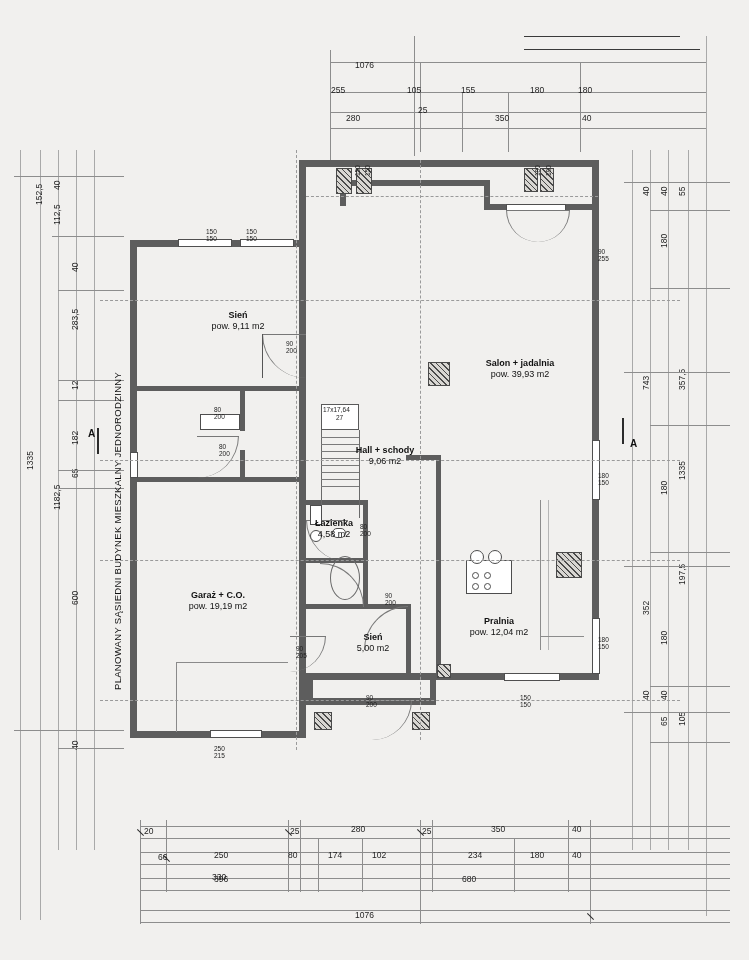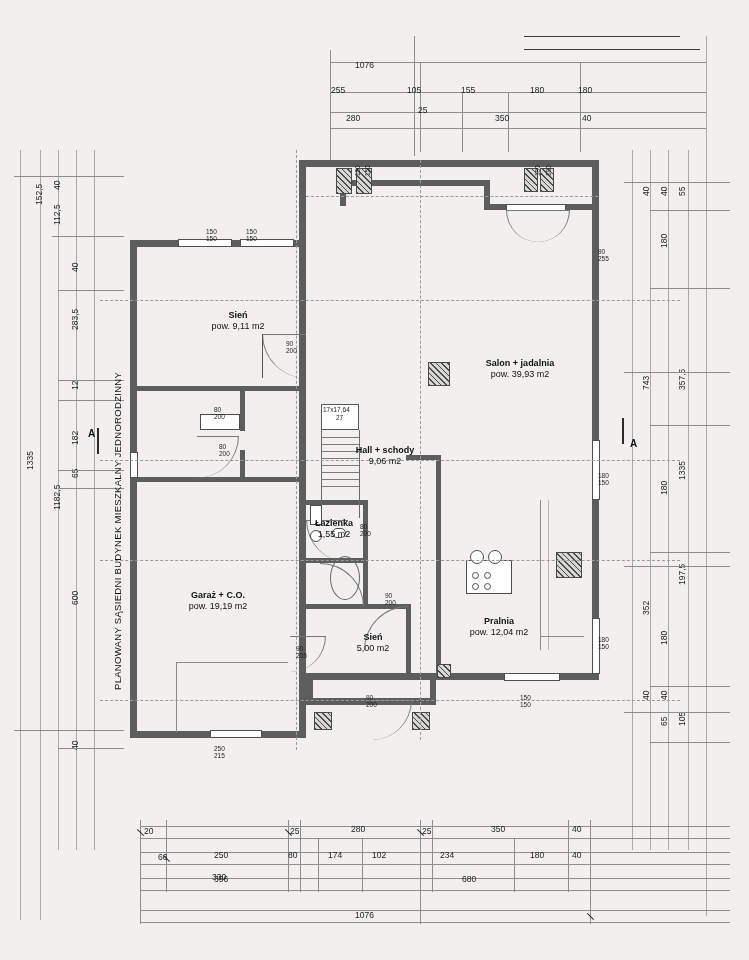--- a/index.html
+++ b/index.html
@@ -320,21 +320,21 @@
   </div>
 
 
   <div class="room" style="left:332px; top:445px; width:106px;">
     <b>Hall + schody</b><br>
     <span>9,06 m2</span>
   </div>
 
   <div class="room" style="left:292px; top:518px; width:84px;">
     <b>Łazienka</b><br>
-    <span>1,55 m2</span>
+    <span>4,58 m2</span>
   </div>
 
   <div class="room" style="left:148px; top:590px; width:140px;">
     <b>Garaż + C.O.</b><br>
     <span>pow. 19,19 m2</span>
   </div>
 
   <div class="room" style="left:338px; top:632px; width:70px;">
     <b>Sień</b><br>
     <span>5,00 m2</span>
@@ -396,21 +396,21 @@
   <div class="dim" style="left:351px; top:824px;">280</div>
   <div class="dim" style="left:422px; top:826px;">25</div>
   <div class="dim" style="left:491px; top:824px;">350</div>
   <div class="dim" style="left:572px; top:824px;">40</div>
 
   <div class="dim" style="left:158px; top:852px;">66</div>
   <div class="dim" style="left:214px; top:850px;">250</div>
   <div class="dim" style="left:288px; top:850px;">80</div>
   <div class="dim" style="left:328px; top:850px;">174</div>
   <div class="dim" style="left:372px; top:850px;">102</div>
-  <div class="dim" style="left:440px; top:850px;">234</div>
+  <div class="dim" style="left:468px; top:850px;">234</div>
   <div class="dim" style="left:530px; top:850px;">180</div>
   <div class="dim" style="left:572px; top:850px;">40</div>
 
   <div class="dim" style="left:214px; top:874px;">396</div>
   <div class="dim" style="left:462px; top:874px;">680</div>
   <div class="dim" style="left:355px; top:910px;">1076</div>
 
   <div class="slash" style="left:136px; top:832px;"></div>
   <div class="slash" style="left:162px; top:858px;"></div>
   <div class="slash" style="left:284px; top:832px;"></div>

